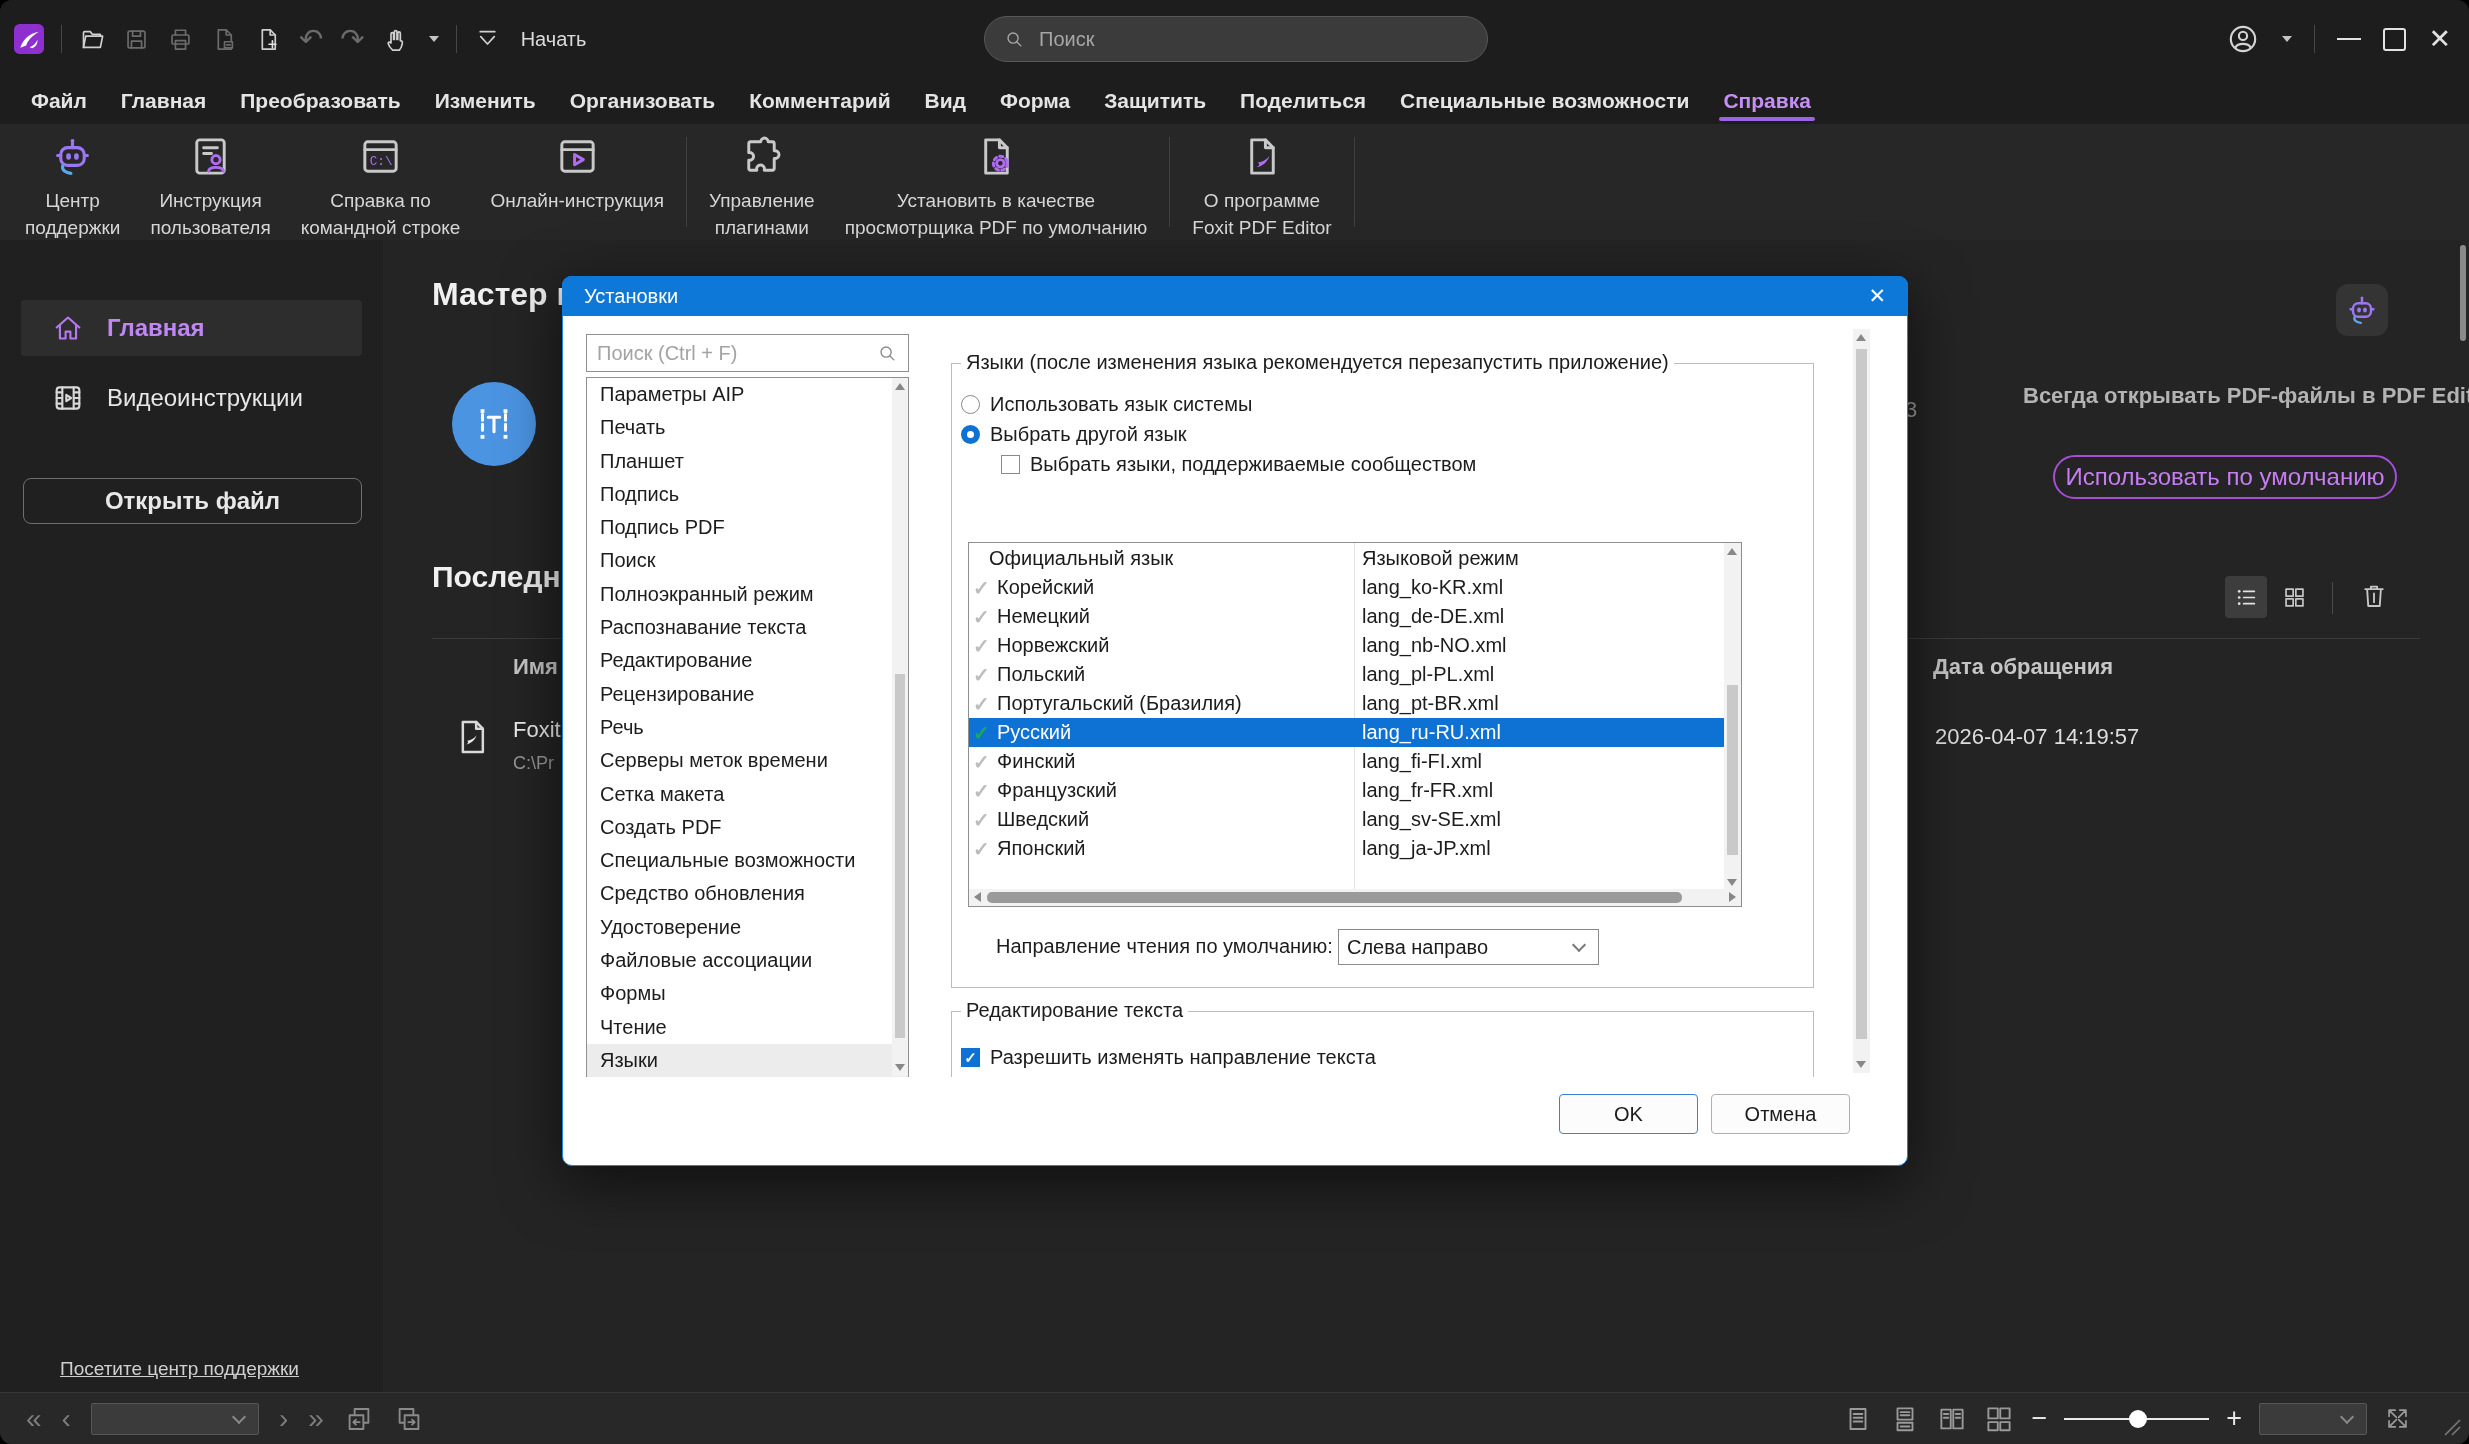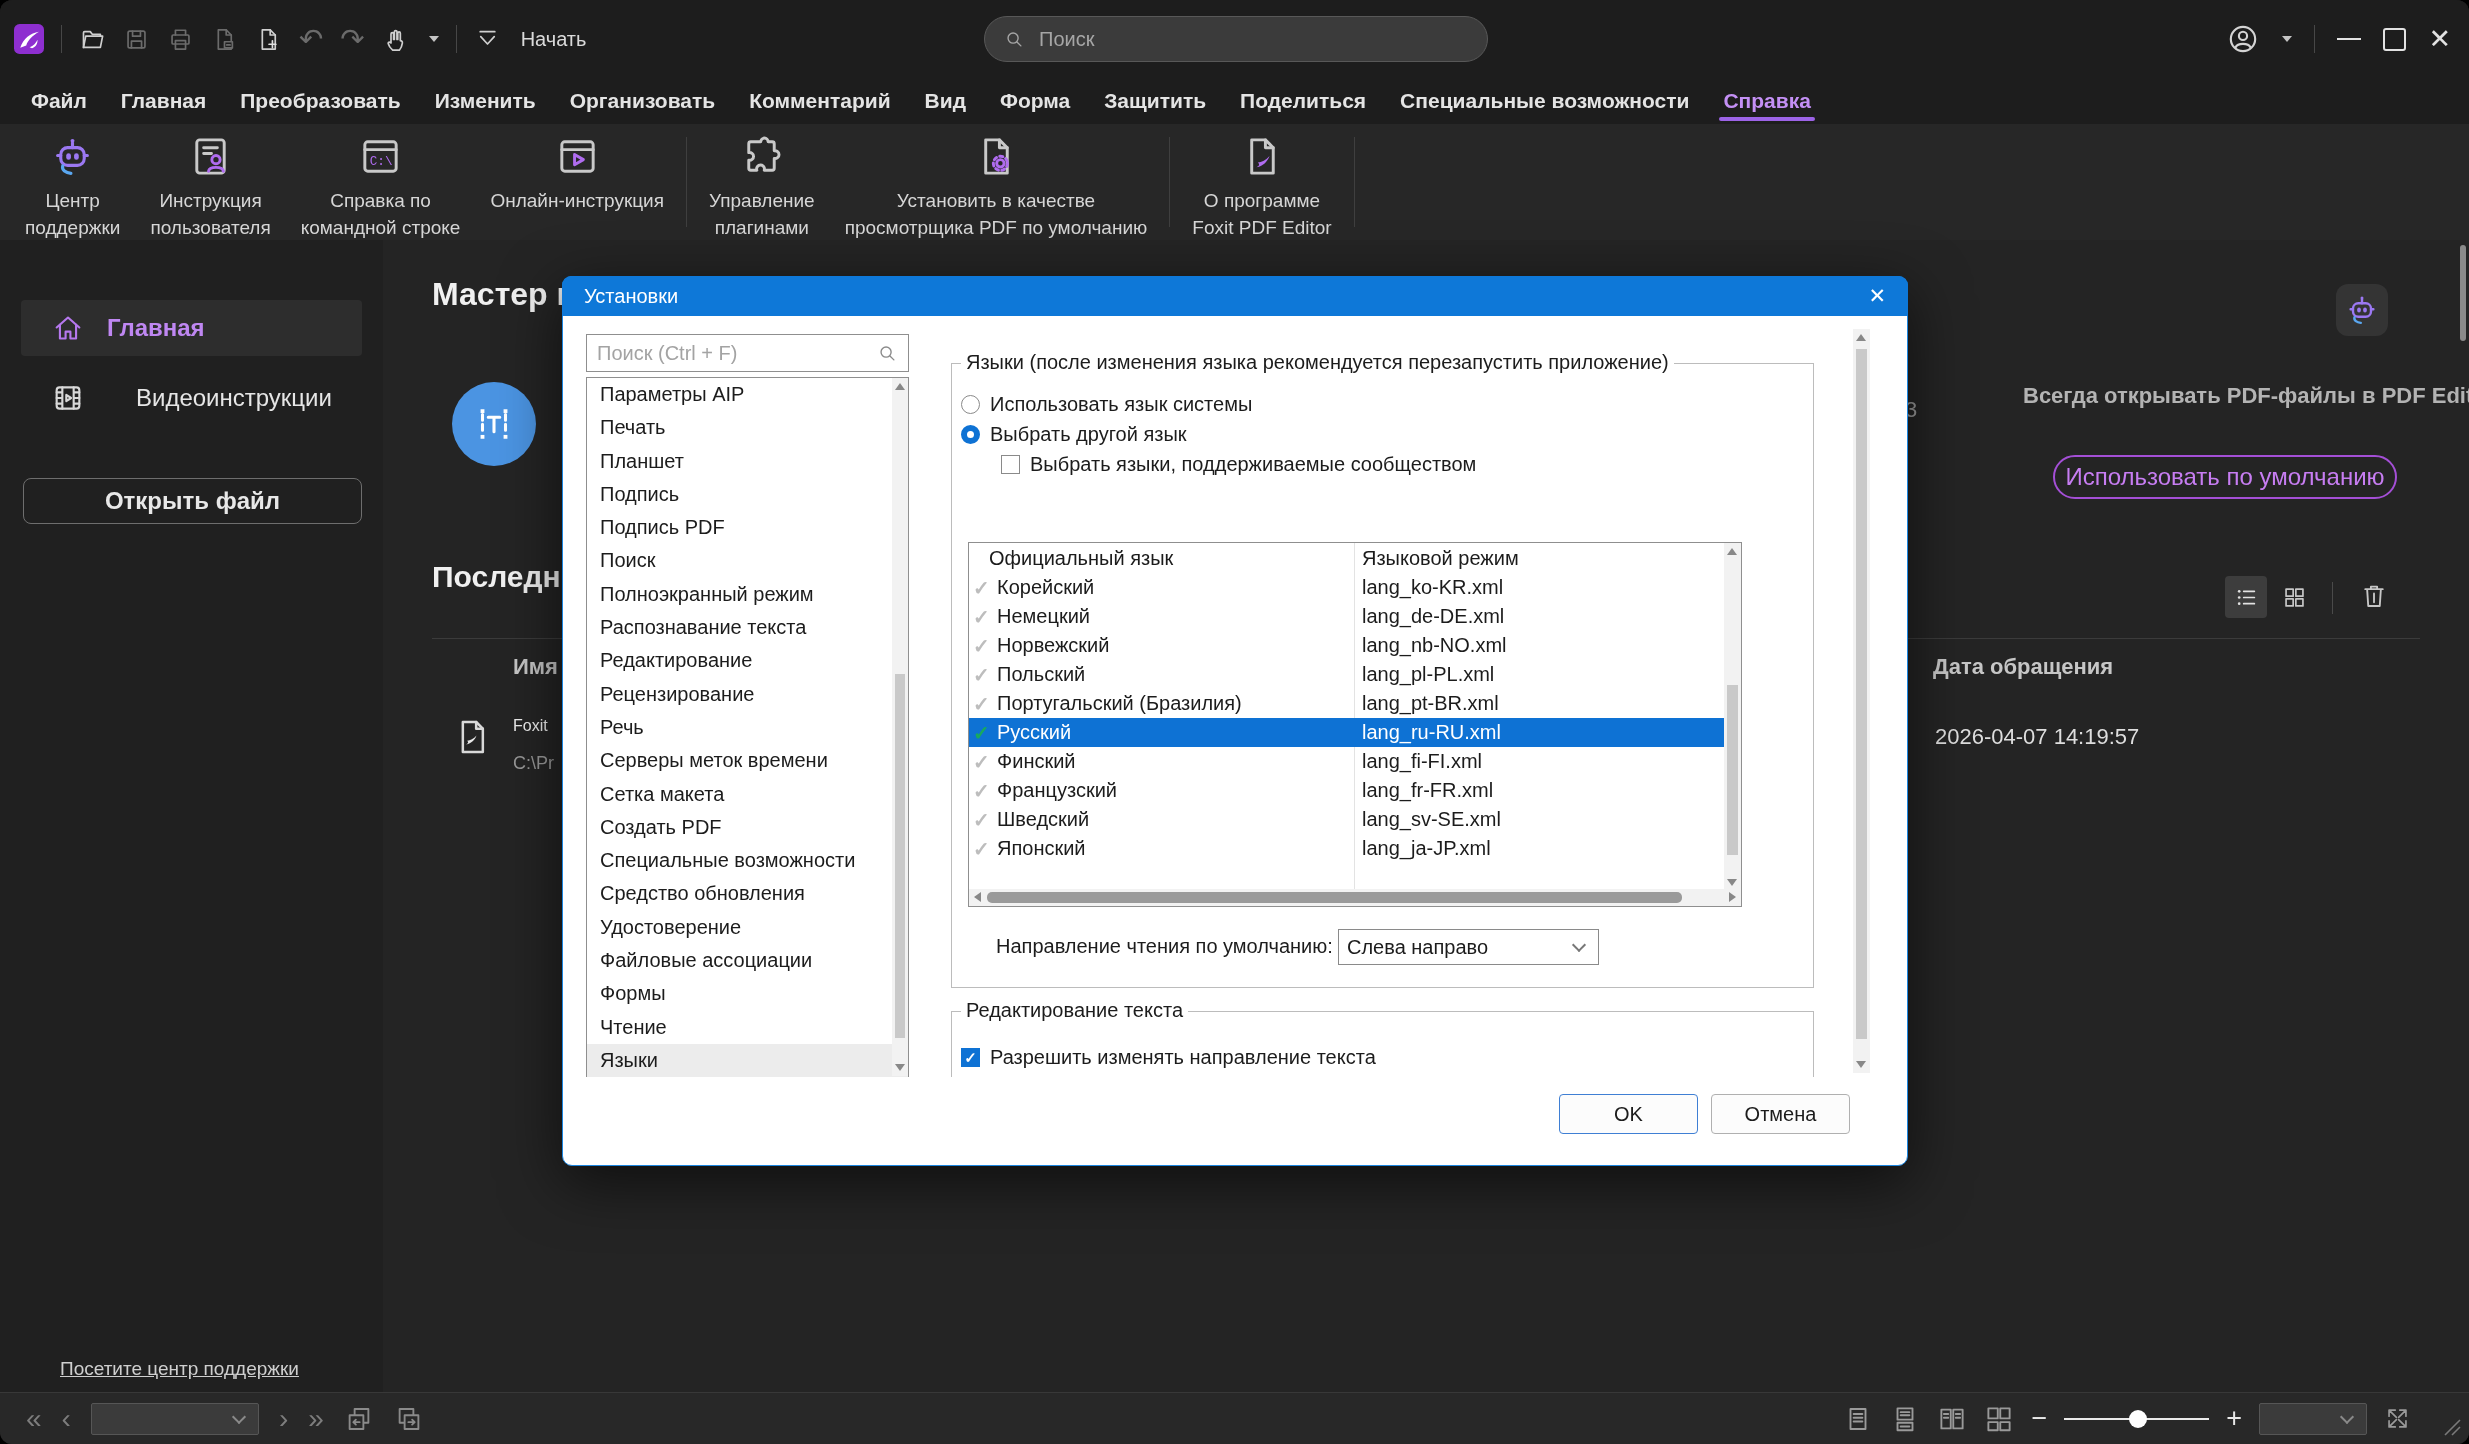--- a/index.html
+++ b/index.html
@@ -55,21 +55,21 @@
 
   
   .main{position:absolute;left:383px;top:240px;width:2086px;height:1152px;background:#242424;overflow:hidden;}
   .wizard-title{position:absolute;left:49px;top:36px;font-size:32px;font-weight:700;color:#f0f0f0;white-space:nowrap;}
   .wizard-circle{position:absolute;left:69px;top:142px;width:84px;height:84px;border-radius:50%;background:#4b94e2;display:flex;align-items:center;justify-content:center;}
   .wizard-circle .icon{width:46px;height:46px;color:#fff;}
   .recent-title{position:absolute;left:49px;top:320px;font-size:30px;font-weight:700;color:#f0f0f0;white-space:nowrap;}
   .main-sep{position:absolute;left:49px;top:398px;width:1988px;height:1px;background:#3b3b3b;}
   .col-hdr{position:absolute;font-size:22px;font-weight:700;color:#c6c6c6;}
   .file-icon{position:absolute;left:69px;top:470px;width:40px;height:54px;color:#dadada;}
-  .file-name{position:absolute;left:130px;top:477px;font-size:16px;color:#ededed;}
+  .file-name{position:absolute;left:130px;top:477px;font-size:22px;color:#ededed;}
   .file-path{position:absolute;left:130px;top:513px;font-size:18px;color:#989898;}
   .file-date{position:absolute;left:1552px;top:484px;font-size:22px;color:#dedede;}
   .frag3{position:absolute;left:1522px;top:157px;font-size:22px;color:#9a9a9a;}
   .banner-text{position:absolute;left:1640px;top:143px;font-size:22px;font-weight:700;color:#b3b3b3;white-space:nowrap;}
   .use-default{position:absolute;left:1670px;top:215px;width:344px;height:44px;border:2px solid #a44fd6;border-radius:22px;display:flex;align-items:center;justify-content:center;font-size:24px;color:#c77df2;box-sizing:border-box;}
   .robot-btn{position:absolute;left:1953px;top:44px;width:52px;height:52px;border-radius:12px;background:#343434;display:flex;align-items:center;justify-content:center;}
   .robot-btn .icon{width:36px;height:36px;}
   .view-list{position:absolute;left:1842px;top:336px;width:42px;height:42px;border-radius:4px;background:#3d3d3d;display:flex;align-items:center;justify-content:center;color:#e2e2e2;}
   .view-list .icon{width:27px;height:27px;}
   .view-grid{position:absolute;left:1898px;top:344px;width:27px;height:27px;color:#c6c6c6;}
@@ -345,21 +345,21 @@
     <div id="sb-items">
         <div class="sb-item active" style="top: 60px;">
           <span class="icon">
             <svg viewBox="0 0 24 24" fill="none" stroke="currentColor" stroke-width="1.5" stroke-linecap="round" stroke-linejoin="round">
               <path d="M4 11.6 L12 4.6 L20 11.6"></path>
               <path d="M6.3 9.8 V19.4 H10.3 V14.6 h3.4 V19.4 h4 V9.8"></path>
             </svg>
           </span>
           <span class="lbl">Главная</span>
         </div>
-        <div class="sb-item" style="top: 130px; gap: 29px;">
+        <div class="sb-item" style="top: 130px;">
           <span class="icon">
             <svg viewBox="0 0 24 24" fill="none" stroke="currentColor" stroke-width="1.5" stroke-linecap="round" stroke-linejoin="round">
               <rect x="4" y="4.5" width="16" height="15" rx="2"></rect>
               <path d="M8 4.5 V19.5 M16 4.5 V19.5 M4 8 h4 M4 12 h4 M4 16 h4 M16 8 h4 M16 12 h4 M16 16 h4"></path>
               <path d="M10.8 9.8 l3.4 2.2 -3.4 2.2 Z"></path>
             </svg>
           </span>
           <span class="lbl">Видеоинструкции</span>
         </div>
       </div>

